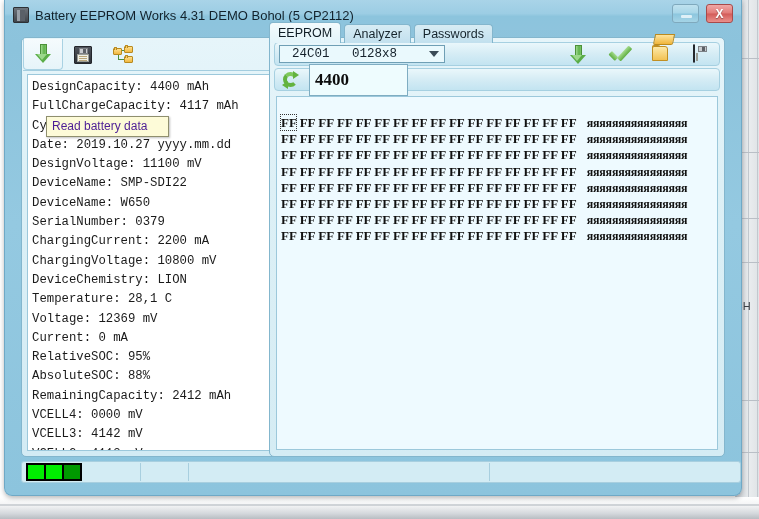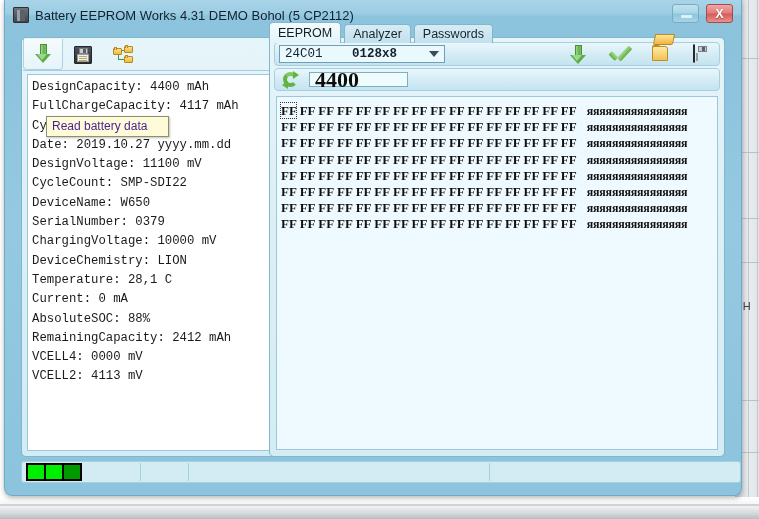--- a/index.html
+++ b/index.html
@@ -320,22 +320,22 @@
     width: 166px; height: 18px;
     background: #eaf9fd;
     border: 1px solid #6f9fb5;
     box-sizing: border-box;
     display: flex; align-items: center;
     position: relative;
     font-family: "Liberation Mono", monospace;
     font-size: 12.5px;
     color: #14202a;
   }
-  #chip-select .chip-name { margin-left: 5px; }
-  #chip-select .chip-size { position: absolute; left: 72px; font-weight: bold; }
+  #chip-select .chip-name { margin-left: 12px; }
+  #chip-select .chip-size { position: absolute; left: 72px; }
   #chip-select .chev {
     position: absolute; right: 5px; top: 5px;
     width: 0; height: 0;
     border-left: 5px solid transparent;
     border-right: 5px solid transparent;
     border-top: 6px solid #3b4b57;
   }
   .tb-icons {
     position: absolute; right: 6px; top: 2px;
     display: flex; align-items: center; gap: 21px;
@@ -412,41 +412,41 @@
     height: 23px;
     border-radius: 4px;
     background: linear-gradient(to bottom, #eaf7fb 0%, #d5ecf5 50%, #c3e4f1 100%);
     border: 1px solid #a6d0e1;
     box-sizing: border-box;
     display: flex; align-items: center;
   }
   #refresh-btn { margin-left: 6px; display: flex; align-items: center; }
   #capacity-input {
     margin-left: 8px;
-    width: 99px; height: 15px;
+    width: 99px; height: 32px;
     background: #eefcfe;
     border: 1px solid #7fadc2;
     box-sizing: border-box;
     display: flex; align-items: center;
     padding-left: 5px;
     font-family: "Liberation Serif", serif;
-    font-size: 22px;
+    font-size: 17px;
     font-weight: bold;
     color: #0d0d0d;
   }
 
   
   #hex-view {
     position: absolute;
     left: 6px; top: 58px; right: 6px; bottom: 6px;
     background: #eefaff;
     border: 1px solid #9cc8db;
     box-sizing: border-box;
     overflow: hidden;
-    padding: 6px 0 0 4px;
+    padding: 18px 0 0 4px;
   }
   .hex-row {
     display: flex;
     align-items: baseline;
     height: 16.2px;
   }
   .hex-bytes {
     font-family: "Liberation Serif", serif;
     font-size: 13px;
     font-weight: bold;
@@ -555,30 +555,34 @@
           </span>
         </div>
       </div>
 
       <div id="battery-list">
         <div class="bline">DesignCapacity: 4400 mAh</div>
         <div class="bline">FullChargeCapacity: 4117 mAh</div>
         <div class="bline">CycleCount: 48</div>
         <div class="bline">Date: 2019.10.27 yyyy.mm.dd</div>
         <div class="bline">DesignVoltage: 11100 mV</div>
-        <div class="bline">CycleCount: SMP-SDI22</div>
+        <div class="bline">DeviceName: SMP-SDI22</div>
         <div class="bline">DeviceName: W650</div>
         <div class="bline">SerialNumber: 0379</div>
-        <div class="bline">ChargingVoltage: 10000 mV</div>
+        <div class="bline">ChargingCurrent: 2200 mA</div>
+        <div class="bline">ChargingVoltage: 10800 mV</div>
         <div class="bline">DeviceChemistry: LION</div>
         <div class="bline">Temperature: 28,1 C</div>
+        <div class="bline">Voltage: 12369 mV</div>
         <div class="bline">Current: 0 mA</div>
+        <div class="bline">RelativeSOC: 95%</div>
         <div class="bline">AbsoluteSOC: 88%</div>
         <div class="bline">RemainingCapacity: 2412 mAh</div>
         <div class="bline">VCELL4: 0000 mV</div>
+        <div class="bline">VCELL3: 4142 mV</div>
         <div class="bline">VCELL2: 4113 mV</div>
 
       </div>
 
       <div id="tooltip">Read battery data</div>
     </div>
 
     <div class="panel" id="right-panel">
 
       <div id="eeprom-toolbar">

